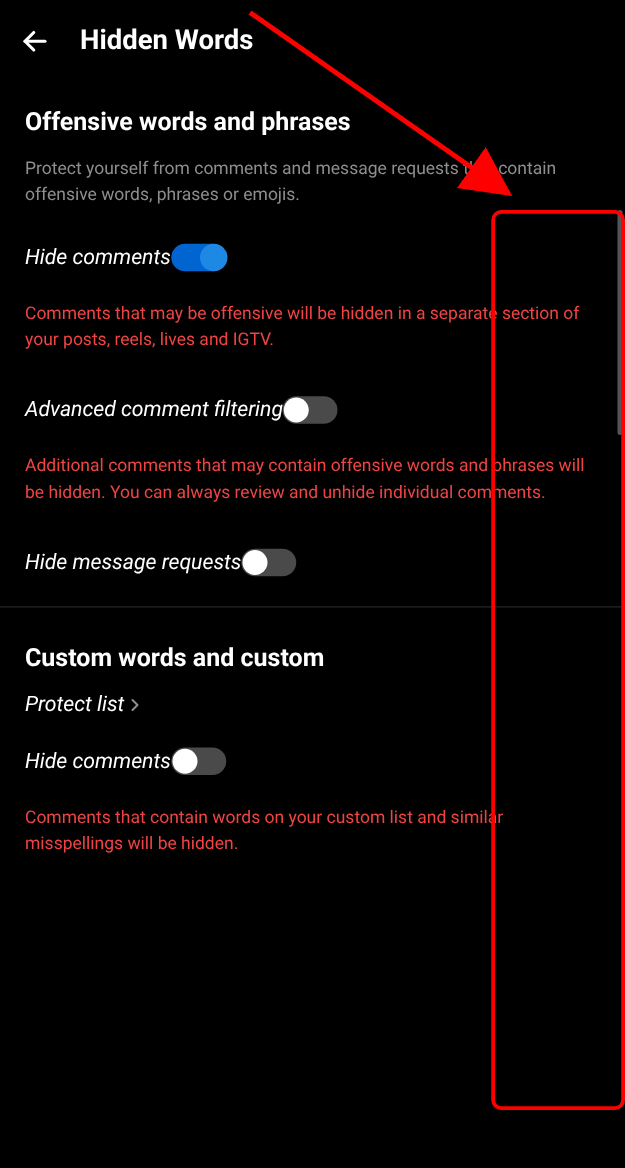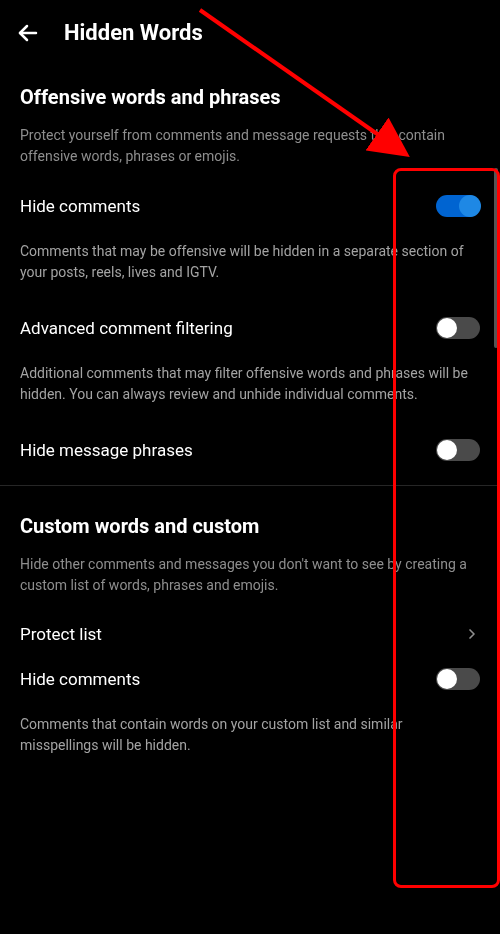--- a/index.html
+++ b/index.html
@@ -37,32 +37,33 @@
       margin-bottom: 16px;
     }
     .section-description {
       font-size: 14px;
       color: #8e8e8e;
       line-height: 1.5;
       margin-bottom: 28px;
     }
     .setting-row {
       display: flex;
-      justify-content: space-between;
+      justify-content: flex-start;
       align-items: center;
       margin-bottom: 24px;
+      font-style: italic;
     }
     .setting-label {
       font-size: 17px;
       font-weight: 400;
       color: #fff;
     }
     .setting-description {
       font-size: 14px;
-      color: #a3a3a3;
+      color: #ef4444;
       line-height: 1.5;
       margin-bottom: 34px;
     }
     .toggle {
       position: relative;
       width: 44px;
       height: 22px;
       background: #4a4a4a;
       border-radius: 12px;
       cursor: pointer;
@@ -147,33 +148,32 @@
     </div>
   </div>
   <div class="setting-description">Comments that may be offensive will be hidden in a separate section of your posts, reels, lives and IGTV.</div>
 
   <div class="setting-row">
     <div class="setting-label">Advanced comment filtering</div>
     <div class="toggle">
       <div class="toggle-knob"></div>
     </div>
   </div>
-  <div class="setting-description">Additional comments that may filter offensive words and phrases will be hidden. You can always review and unhide individual comments.</div>
+  <div class="setting-description">Additional comments that may contain offensive words and phrases will be hidden. You can always review and unhide individual comments.</div>
 
   <div class="setting-row">
-    <div class="setting-label">Hide message phrases</div>
+    <div class="setting-label">Hide message requests</div>
     <div class="toggle">
       <div class="toggle-knob"></div>
     </div>
   </div>
 
   <div class="divider"></div>
 
   <div class="section-title">Custom words and custom</div>
-  <div class="section-description">Hide other comments and messages you don't want to see by creating a custom list of words, phrases and emojis.</div>
 
   <div class="setting-row" style="cursor:pointer">
     <div class="setting-label">Protect list</div>
     <div class="chevron-right">
       <svg viewBox="0 0 24 24" fill="none" stroke="#8e8e8e" stroke-width="2.5" stroke-linecap="round" stroke-linejoin="round">
         <polyline points="9 18 15 12 9 6"></polyline>
       </svg>
     </div>
   </div>
 

